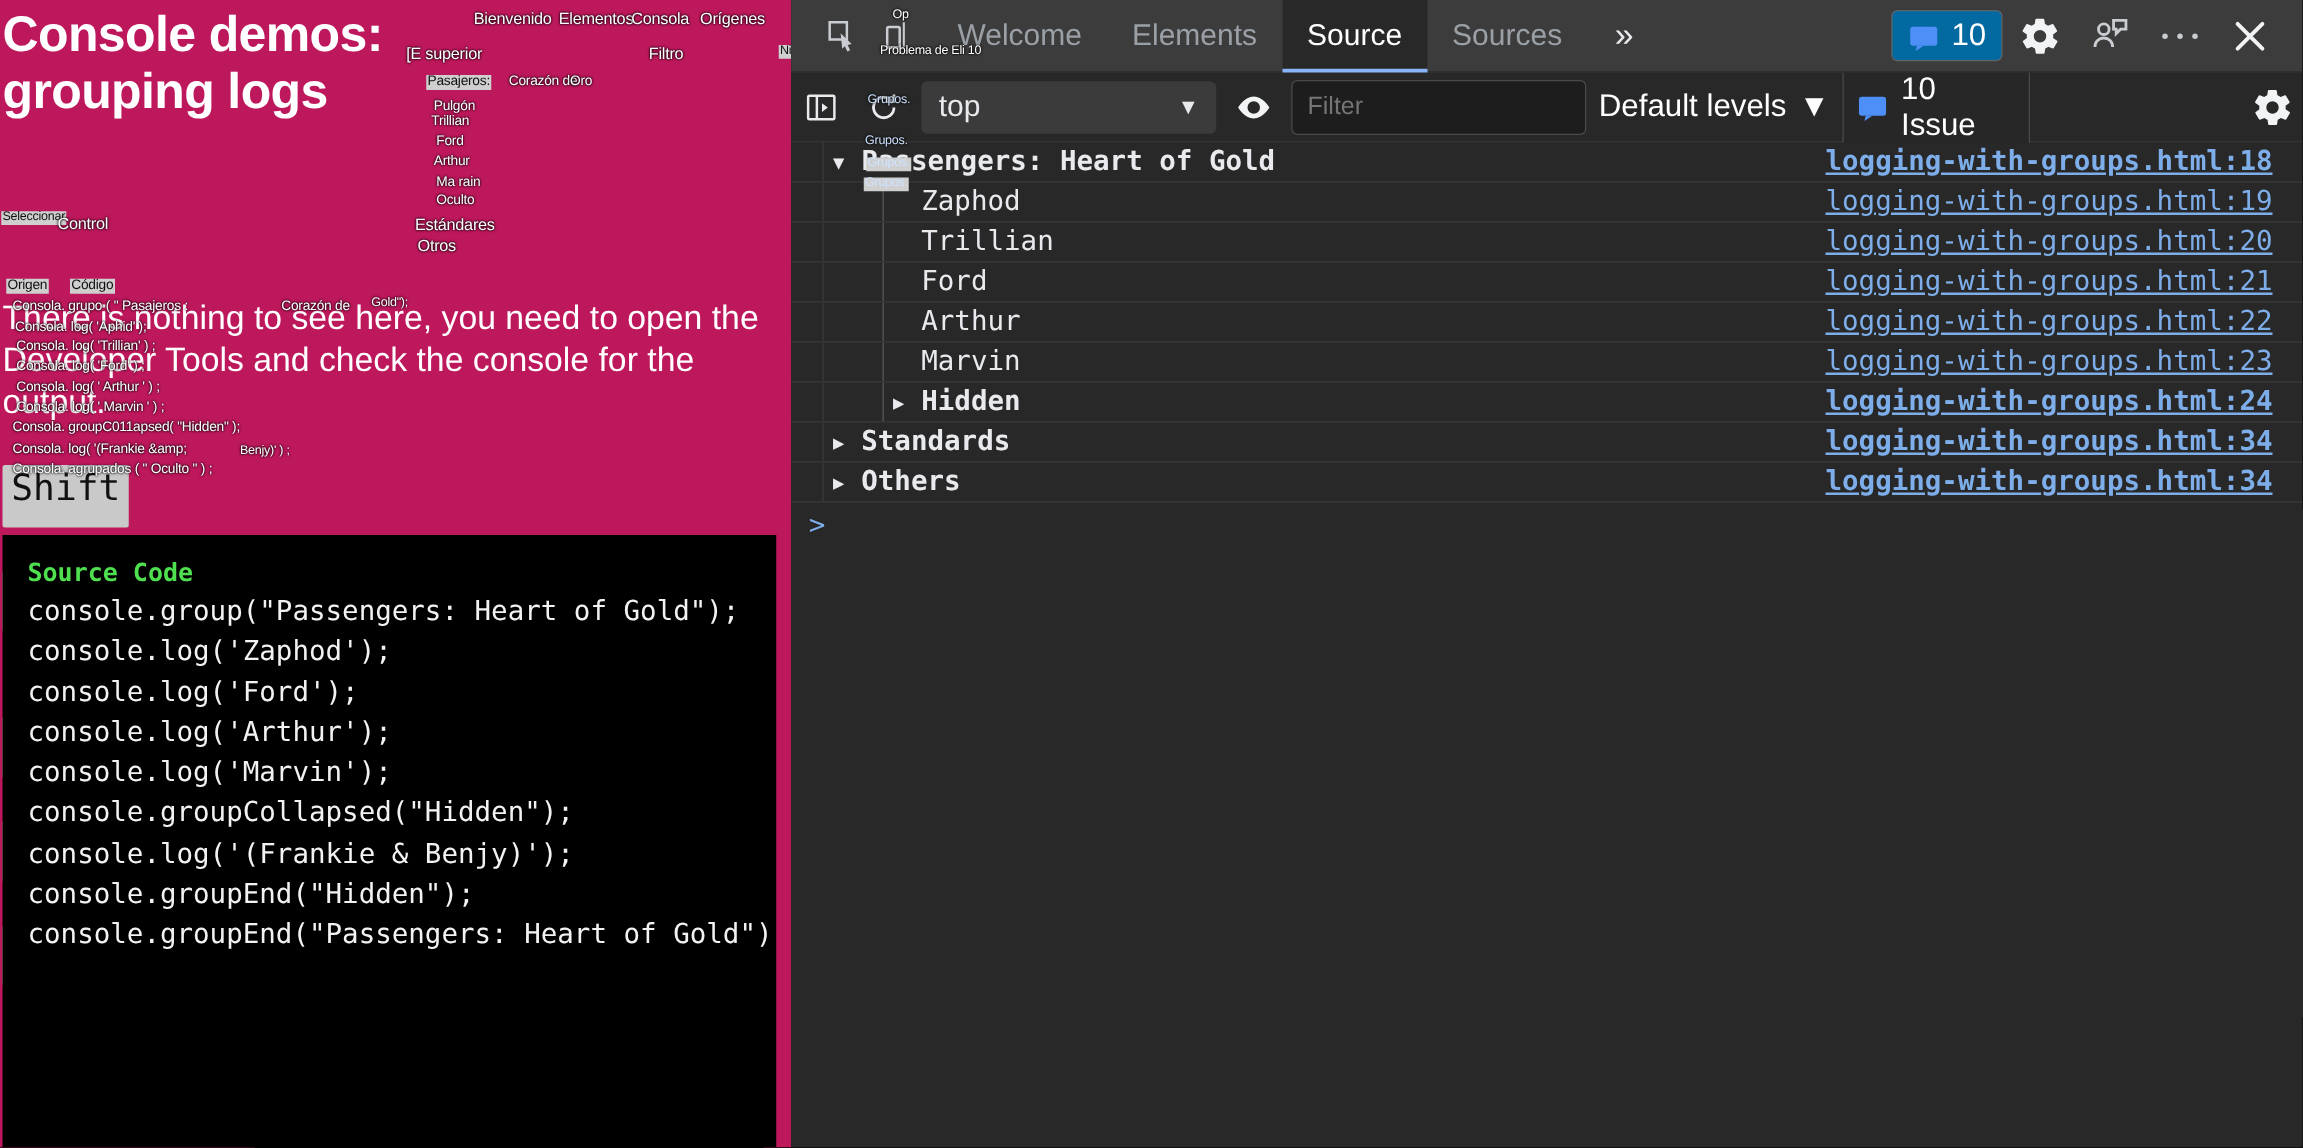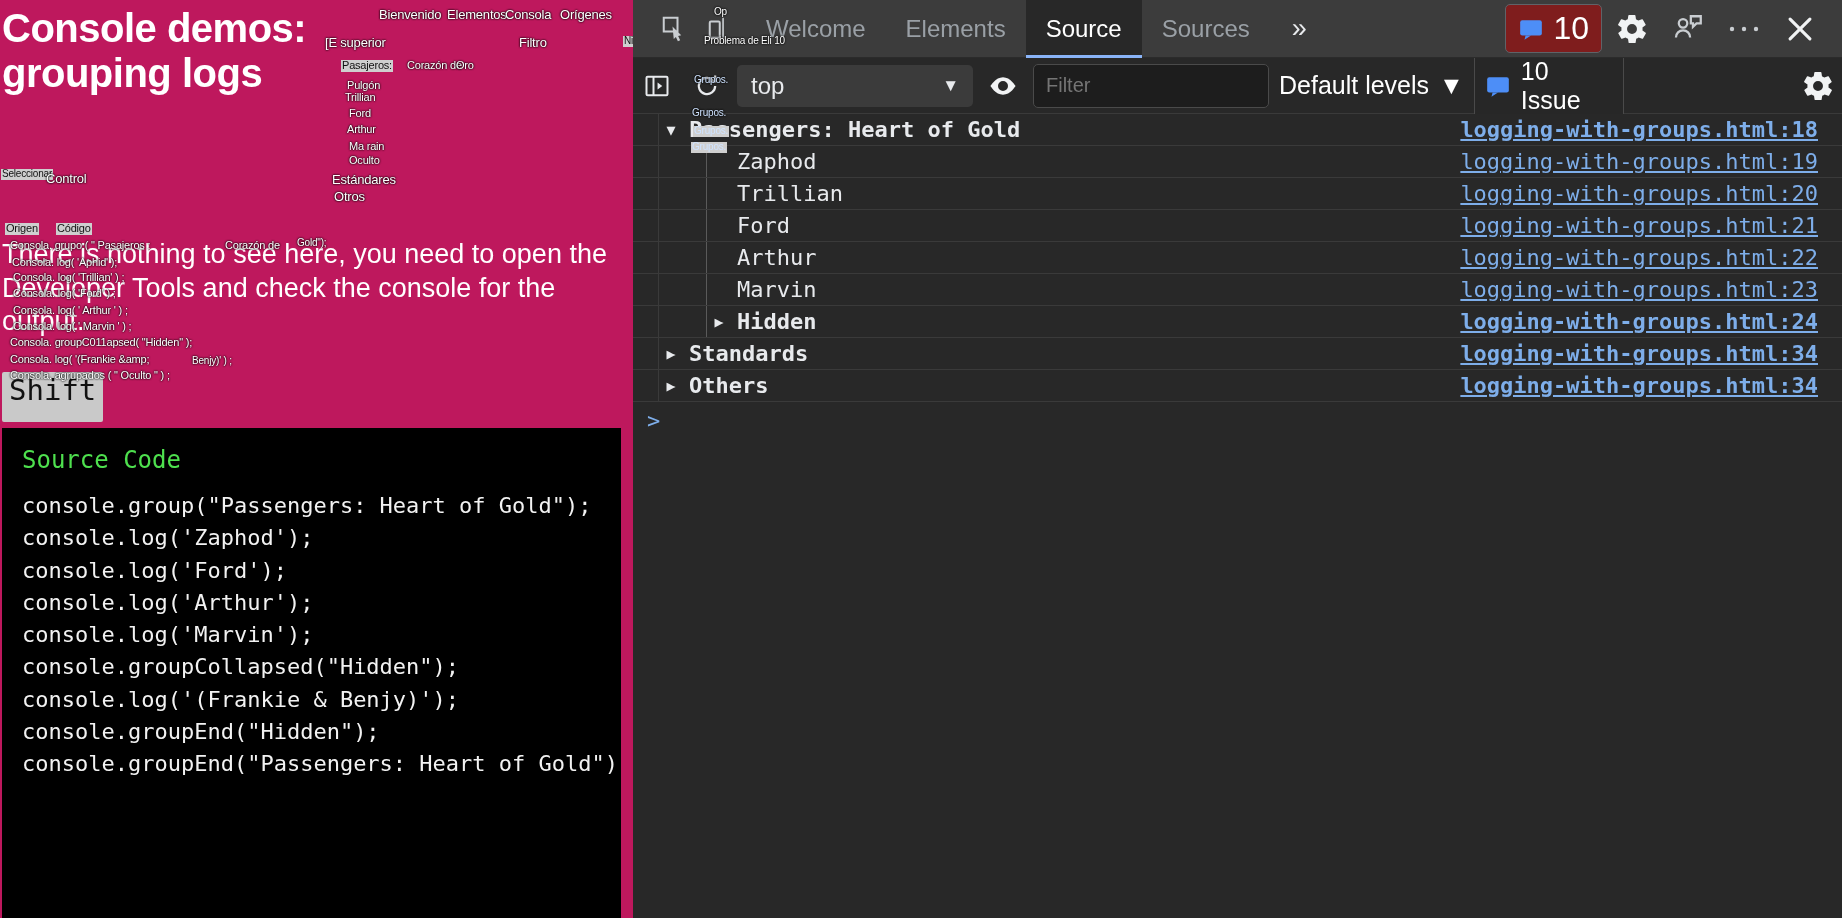--- a/index.html
+++ b/index.html
@@ -31,21 +31,21 @@
     display:inline-block; background:#c9c9c9; color:#111;
     font-family:"DejaVu Sans Mono", monospace; font-size:29px;
     padding:1px 7px 13px 7px; border-radius:2px; vertical-align: 3px;
   }
   .srcblock {
     position:absolute; left:2px; top:428px; width:619px; height:490px;
     background:#000; padding:18px 0 0 20px; overflow:hidden;
   }
   .src-title {
     color:#4ee04e; font-family:"DejaVu Sans Mono", monospace;
-    font-size:24px; font-weight:400; margin-bottom:16px;
+    font-size:20px; font-weight:700; margin-bottom:4px;
   }
   .src-line {
     color:#f2f2f2; font-family:"DejaVu Sans Mono", monospace;
     font-size:22px; line-height:32.3px; white-space:pre;
   }
 
   
   .ov {
     position:absolute; color:#ffffff; font-family:"Liberation Sans", sans-serif;
     font-size:11px; line-height:1.05; white-space:nowrap;
@@ -75,22 +75,22 @@
     position:relative; height:58px; display:flex; align-items:center;
     padding:0 20px; font-size:24px; color:#9aa0a6; white-space:nowrap;
   }
   .dt-tab.active { color:#fff; background:#282828; }
   .dt-tab.active::after{
     content:""; position:absolute; left:0; right:0; bottom:0; height:3px; background:#8ab4f8;
   }
   .dt-more { font-size:27px; color:#e8eaed; padding:0 22px; letter-spacing:-3px;}
   .dt-right { margin-left:auto; display:flex; align-items:center; padding-right:16px; gap:4px;}
   .issues-pill {
-    display:flex; align-items:center; gap:9px; border:1px solid #5f6368;
-    border-radius:5px; padding:5px 12px; font-size:32px; color:#fff; background:#7f1d1d;
+    display:flex; align-items:flex-end; gap:9px; border:1px solid #5f6368;
+    border-radius:5px; padding:5px 12px; font-size:25px; color:#fff; background:#0369a1;
   }
   .ricon { width:52px; height:52px; display:flex; align-items:center; justify-content:center; }
 
   .dt-toolbar {
     height:56px; display:flex; align-items:center; gap:10px;
     padding:0 4px; background:#282828; border-bottom:1px solid #3a3a3a;
   }
   .tb-btn { width:40px; height:40px; display:flex; align-items:center; justify-content:center; color:#c9cdd1;}
   .ctx-select {
     position:relative; width:236px; height:42px; background:#3b3b3b; border-radius:5px;

